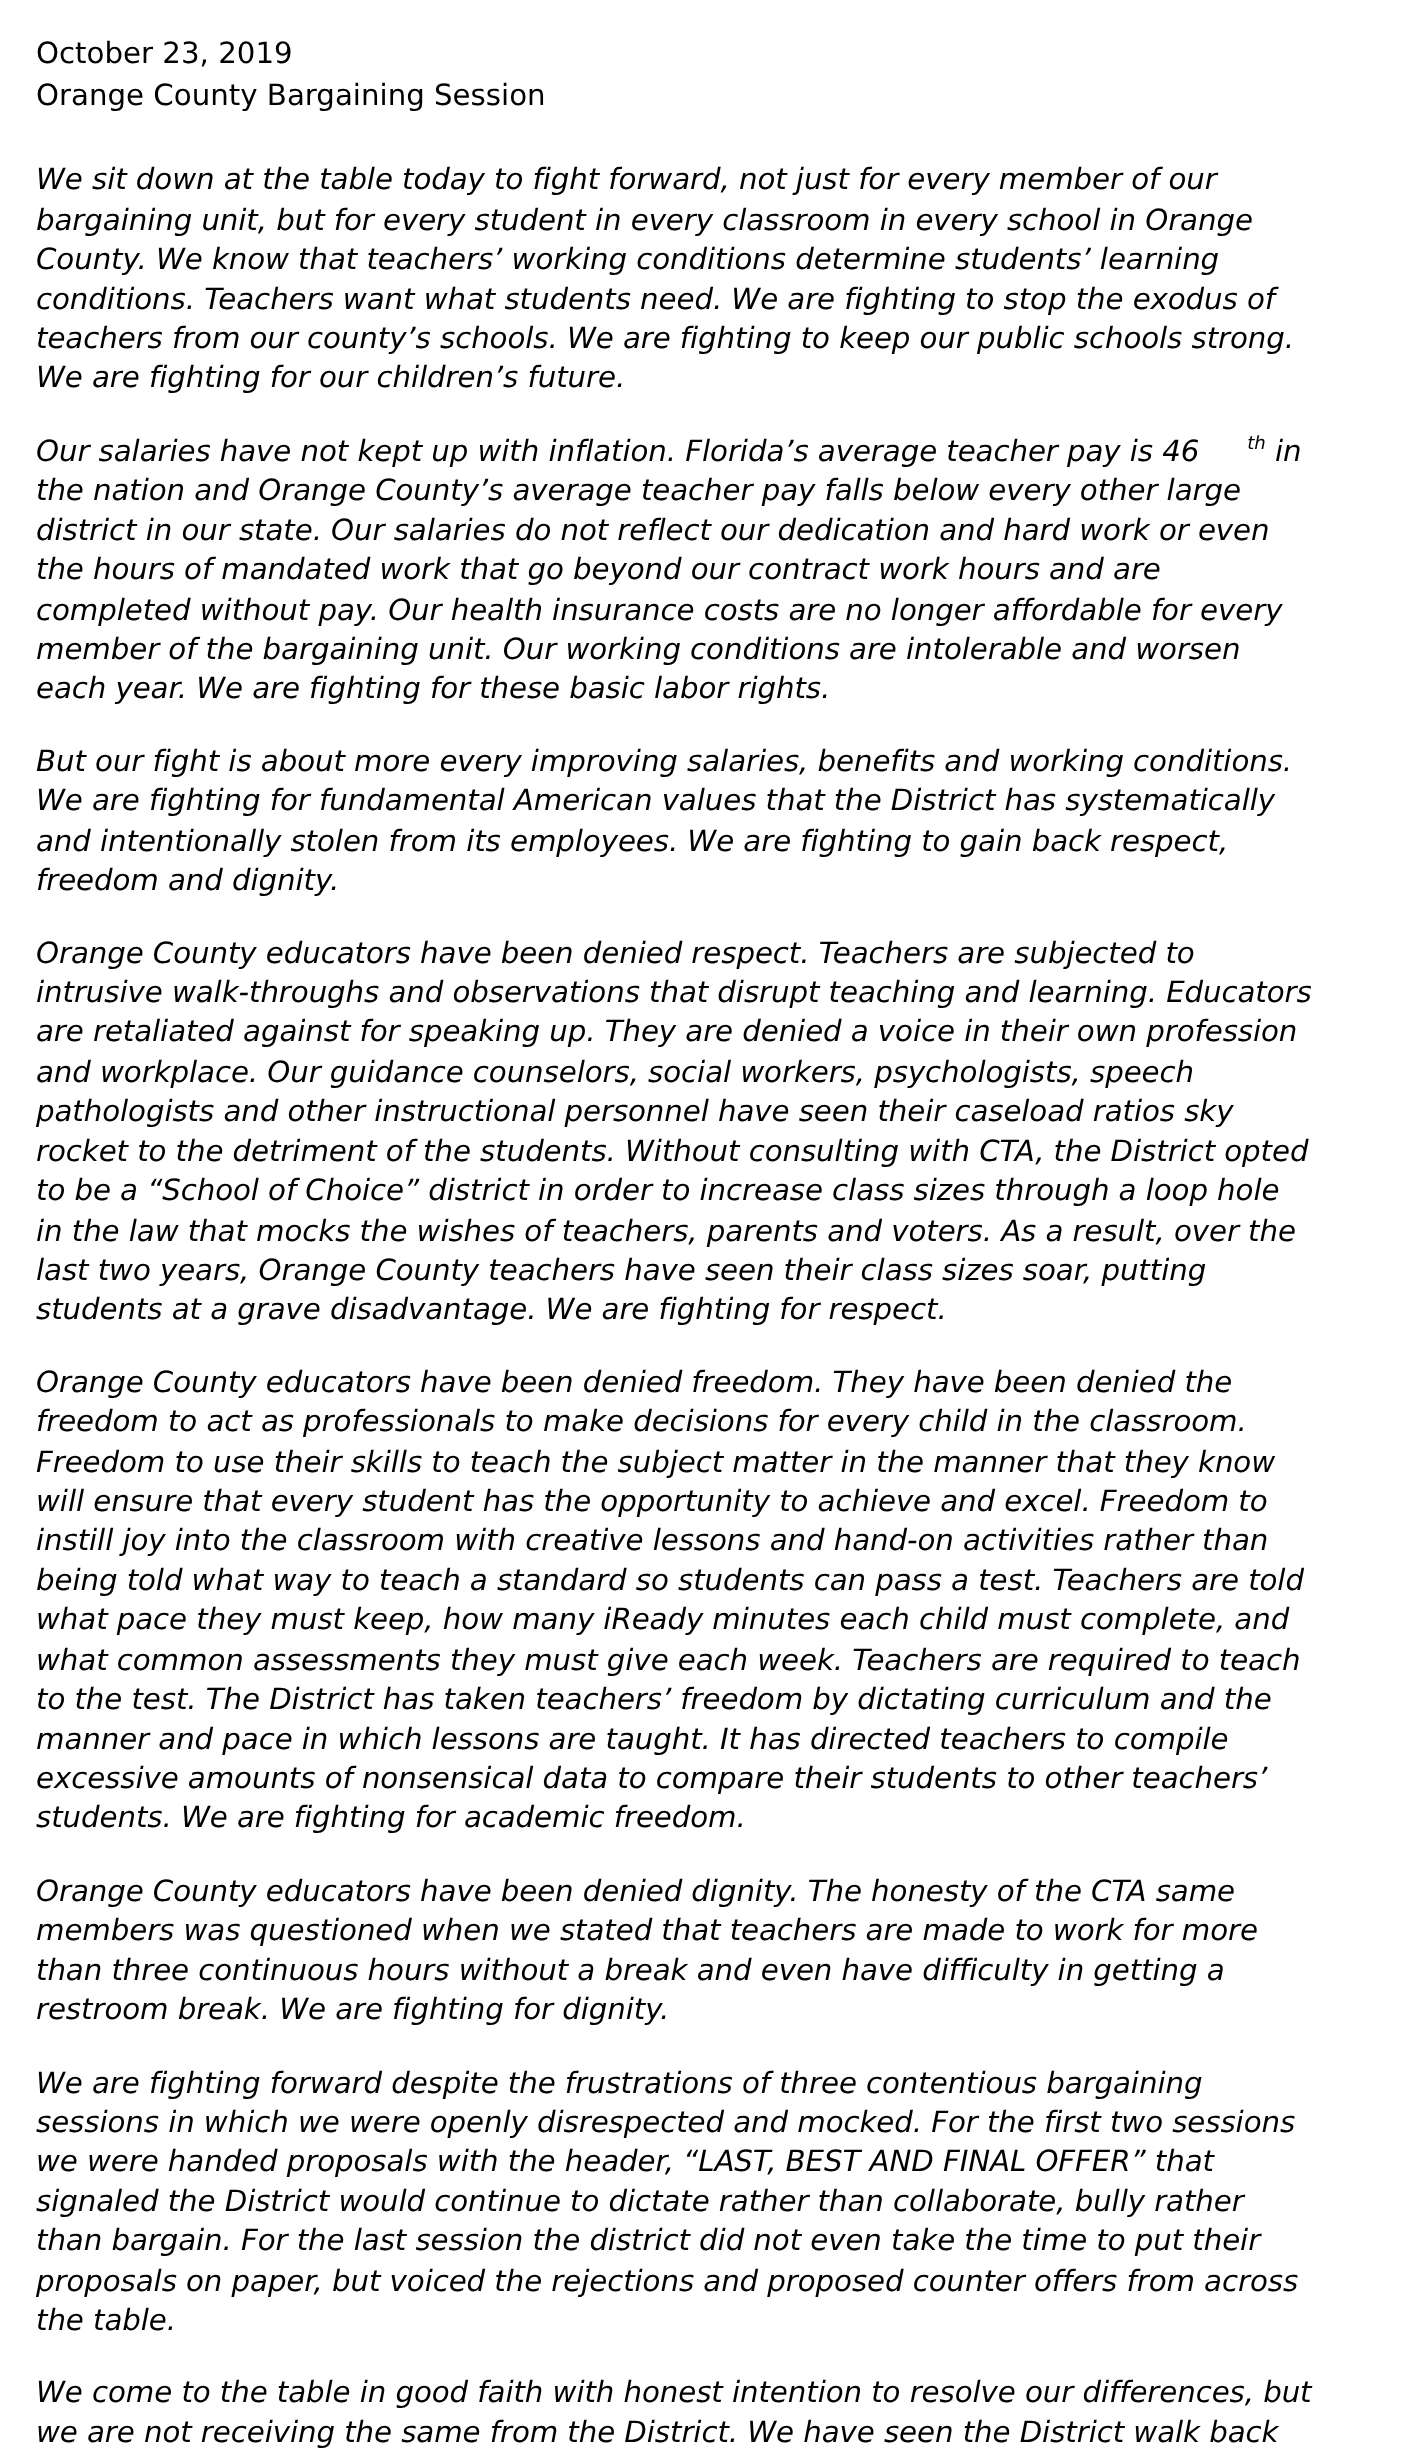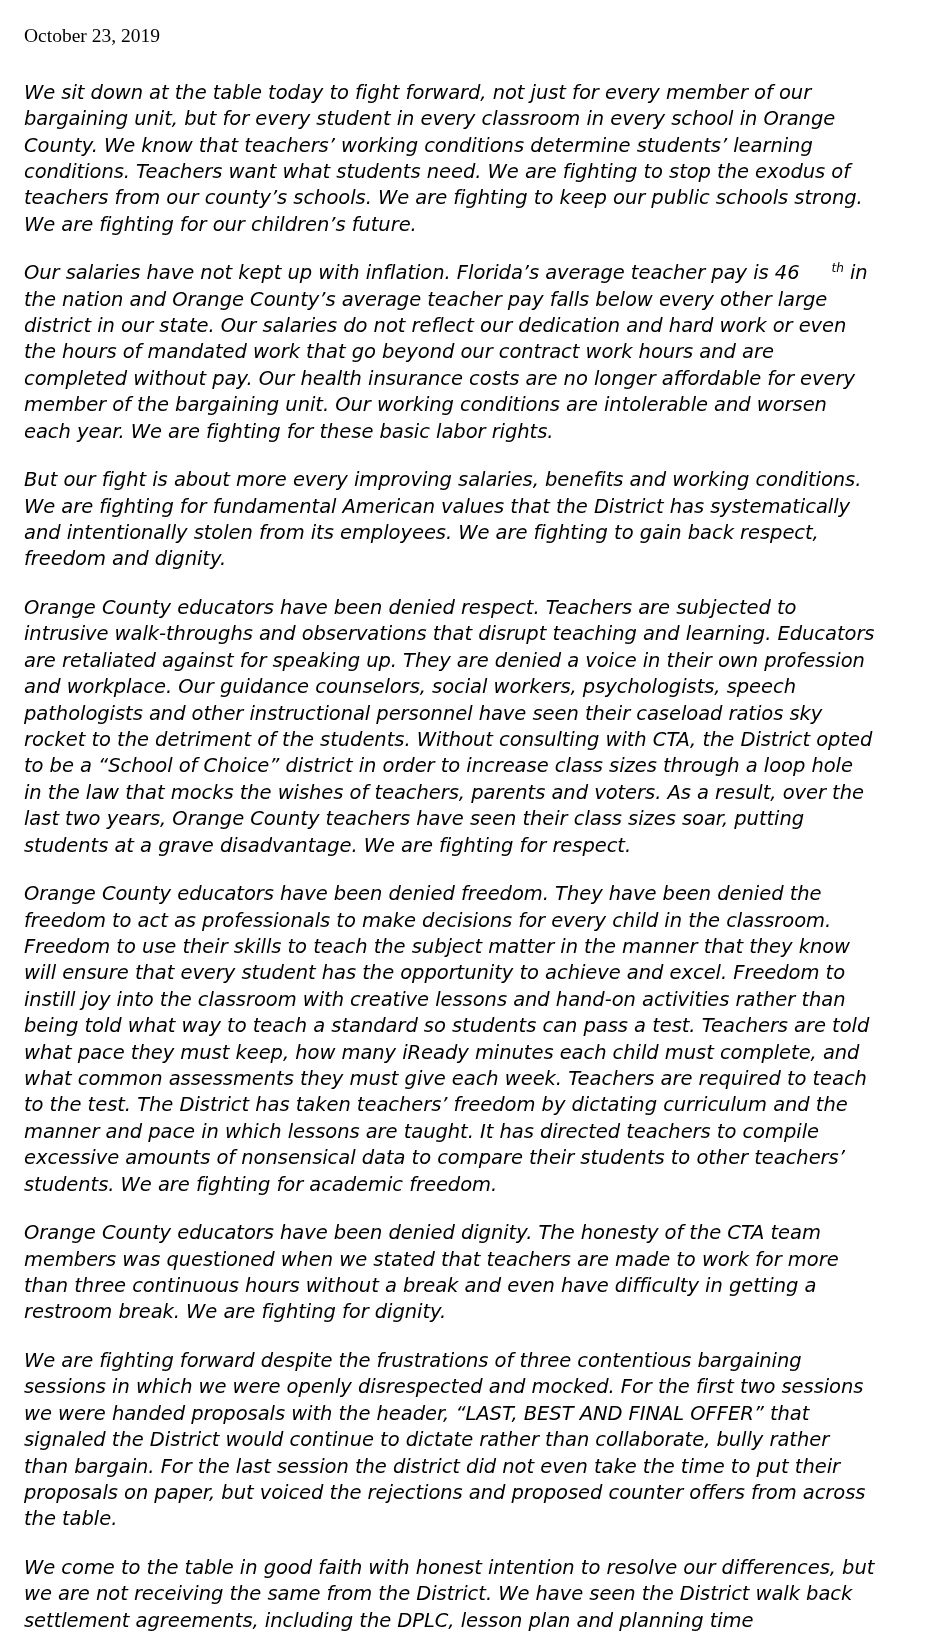--- a/index.html
+++ b/index.html
@@ -16,21 +16,20 @@
     min-height: 1635px;
     background: #ffffff;
     box-sizing: border-box;
     padding: 22px 60px 0 24px;
     position: relative;
   }
   .header-block {
     font-size: 19.5px;
     line-height: 1.42;
     margin-bottom: 30px;
-    font-family: Liberation Serif, serif;
   }
   .header-line {
     white-space: pre;
   }
   .body-para {
     font-size: 19.5px;
     line-height: 1.355;
     text-align: left;
     margin: 0 0 22px 0;
     max-width: 852px;
@@ -47,31 +46,32 @@
     margin-left: 32px;
   }
 </style>
 </head>
 <body>
 
 <div class="page">
 
   <div class="header-block">
     <div class="header-line">October 23, 2019</div>
+    <div class="header-line">Orange County Bargaining Session</div>
   </div>
 
   <p class="body-para">We sit down at the table today to fight forward, not just for every member of our bargaining unit, but for every student in every classroom in every school in Orange County. We know that teachers’ working conditions determine students’ learning conditions. Teachers want what students need. We are fighting to stop the exodus of teachers from our county’s schools. We are fighting to keep our public schools strong. We are fighting for our children’s future.</p>
 
   <p class="body-para"><span>Our salaries have not kept up with inflation. Florida’s average teacher pay is 46</span><sup>th</sup><span> in the nation and Orange County’s average teacher pay falls below every other large district in our state. Our salaries do not reflect our dedication and hard work or even the hours of mandated work that go beyond our contract work hours and are completed without pay. Our health insurance costs are no longer affordable for every member of the bargaining unit.  Our working conditions are intolerable and worsen each year.  We are fighting for these basic labor rights.</span></p>
 
   <p class="body-para">But our fight is about more every improving salaries, benefits and working conditions. We are fighting for fundamental American values that the District has systematically and intentionally stolen from its employees. We are fighting to gain back respect, freedom and dignity.</p>
 
   <p class="body-para">Orange County educators have been denied respect. Teachers are subjected to intrusive walk-throughs and observations that disrupt teaching and learning. Educators are retaliated against for speaking up. They are denied a voice in their own profession and workplace.  Our guidance counselors, social workers, psychologists, speech pathologists and other instructional personnel have seen their caseload ratios sky rocket to the detriment of the students. Without consulting with CTA, the District opted to be a “School of Choice” district in order to increase class sizes through a loop hole in the law that mocks the wishes of teachers, parents and voters. As a result, over the last two years, Orange County teachers have seen their class sizes soar, putting students at a grave disadvantage. We are fighting for respect.</p>
 
   <p class="body-para">Orange County educators have been denied freedom. They have been denied the freedom to act as professionals to make decisions for every child in the classroom. Freedom to use their skills to teach the subject matter in the manner that they know will ensure that every student has the opportunity to achieve and excel. Freedom to instill joy into the classroom with creative lessons and hand-on activities rather than being told what way to teach a standard so students can pass a test. Teachers are told what pace they must keep, how many iReady minutes each child must complete, and what common assessments they must give each week.  Teachers are required to teach to the test. The District has taken teachers’ freedom by dictating curriculum and the manner and pace in which lessons are taught. It has directed teachers to compile excessive amounts of nonsensical data to compare their students to other teachers’ students. We are fighting for academic freedom.</p>
 
-  <p class="body-para">Orange County educators have been denied dignity.  The honesty of the CTA team members was questioned when we stated that teachers are made to work for more than three continuous hours without a break and even have difficulty in getting a restroom break. We are fighting for dignity.</p>
+  <p class="body-para">Orange County educators have been denied dignity.  The honesty of the CTA same members was questioned when we stated that teachers are made to work for more than three continuous hours without a break and even have difficulty in getting a restroom break. We are fighting for dignity.</p>
 
   <p class="body-para">We are fighting forward despite the frustrations of three contentious bargaining sessions in which we were openly disrespected and mocked. For the first two sessions we were handed proposals with the header, “LAST, BEST AND FINAL OFFER” that signaled the District would continue to dictate rather than collaborate, bully rather than bargain. For the last session the district did not even take the time to put their proposals on paper, but voiced the rejections and proposed counter offers from across the table.</p>
 
   <p class="body-para">We come to the table in good faith with honest intention to resolve our differences, but we are not receiving the same from the District. We have seen the District walk back settlement agreements, including the DPLC, lesson plan and planning time settlements.  We do not trust</p>
 
 </div>
 
 </body></html>

